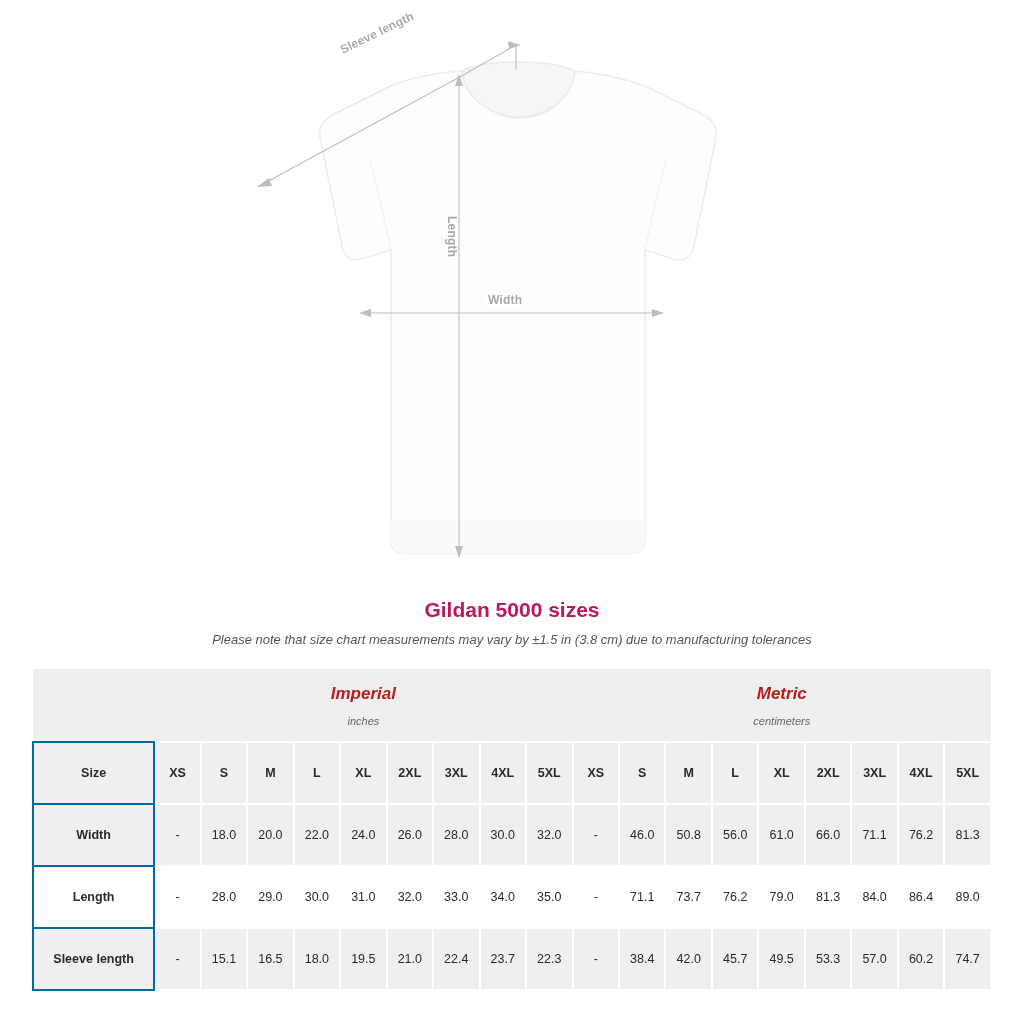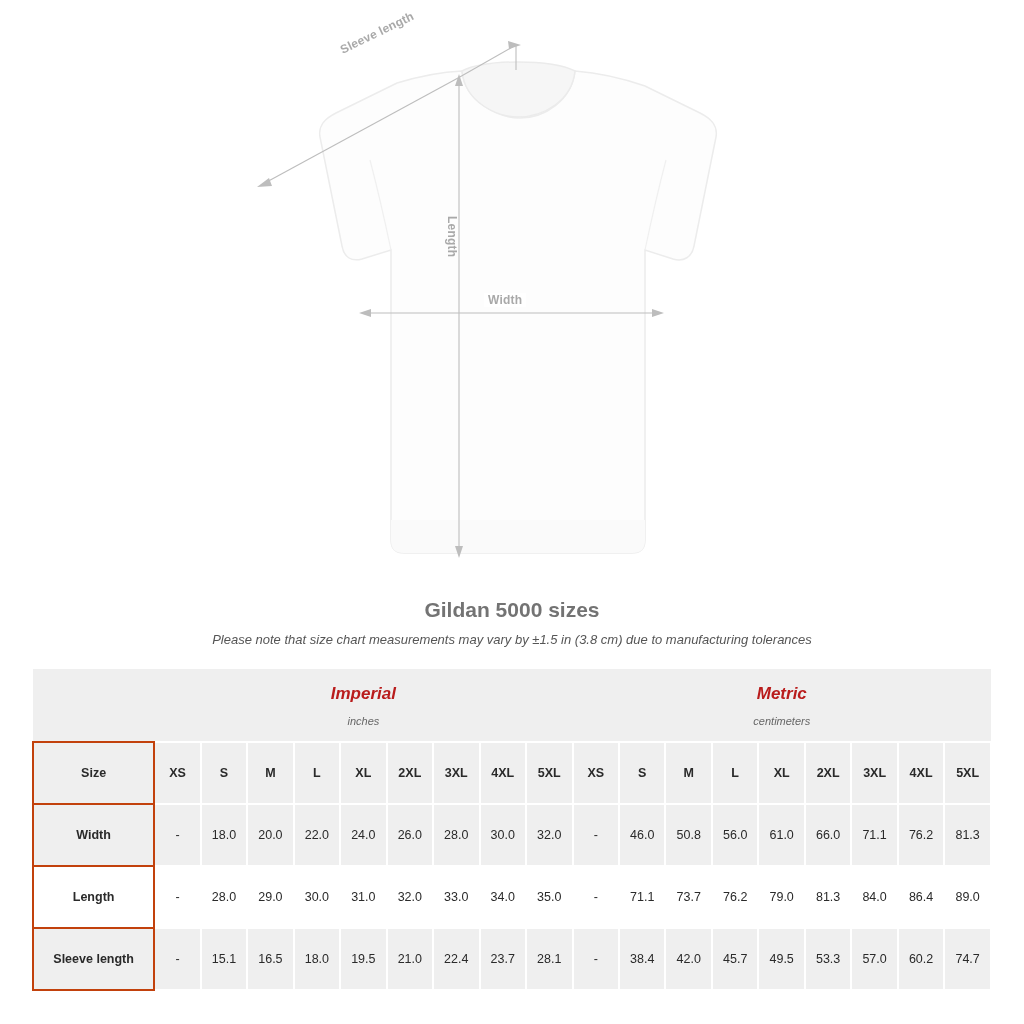--- a/index.html
+++ b/index.html
@@ -58,21 +58,21 @@
   }
 
   
   .title-block {
     text-align: center;
     margin-top: 18px;
   }
   .chart-title {
     font-size: 21px;
     font-weight: bold;
-    color: #737373;
+    color: #be185d;
     margin: 6px;
   }
   .chart-note {
     font-size: 13px;
     font-style: italic;
     color: #555555;
     margin: 10px 0 0 0;
     text-align: center;
   }
 
@@ -114,21 +114,21 @@
   table.size-table th.size-head,
   table.size-table td.size-cell {
     border: 2px solid #ffffff;
     background: #efefef;
     text-align: center;
     height: 58px;
     font-weight: bold;
     color: #2a2a2a;
   }
   table.size-table th.row-head {
-    border: 2px solid #c2410c;
+    border: 2px solid #0369a1;
     background: #efefef;
     text-align: center;
     font-weight: bold;
     color: #2a2a2a;
     height: 58px;
   }
   table.size-table tr.alt td.size-cell,
   table.size-table tr.alt th.row-head {
     background: #ffffff;
   }
@@ -312,21 +312,21 @@
       <tr class="shade">
         <th class="row-head">Sleeve length</th>
         <td class="size-cell">-</td>
         <td class="size-cell">15.1</td>
         <td class="size-cell">16.5</td>
         <td class="size-cell">18.0</td>
         <td class="size-cell">19.5</td>
         <td class="size-cell">21.0</td>
         <td class="size-cell">22.4</td>
         <td class="size-cell">23.7</td>
-        <td class="size-cell">28.1</td>
+        <td class="size-cell">22.3</td>
         <td class="size-cell">-</td>
         <td class="size-cell">38.4</td>
         <td class="size-cell">42.0</td>
         <td class="size-cell">45.7</td>
         <td class="size-cell">49.5</td>
         <td class="size-cell">53.3</td>
         <td class="size-cell">57.0</td>
         <td class="size-cell">60.2</td>
         <td class="size-cell">74.7</td>
       </tr>

